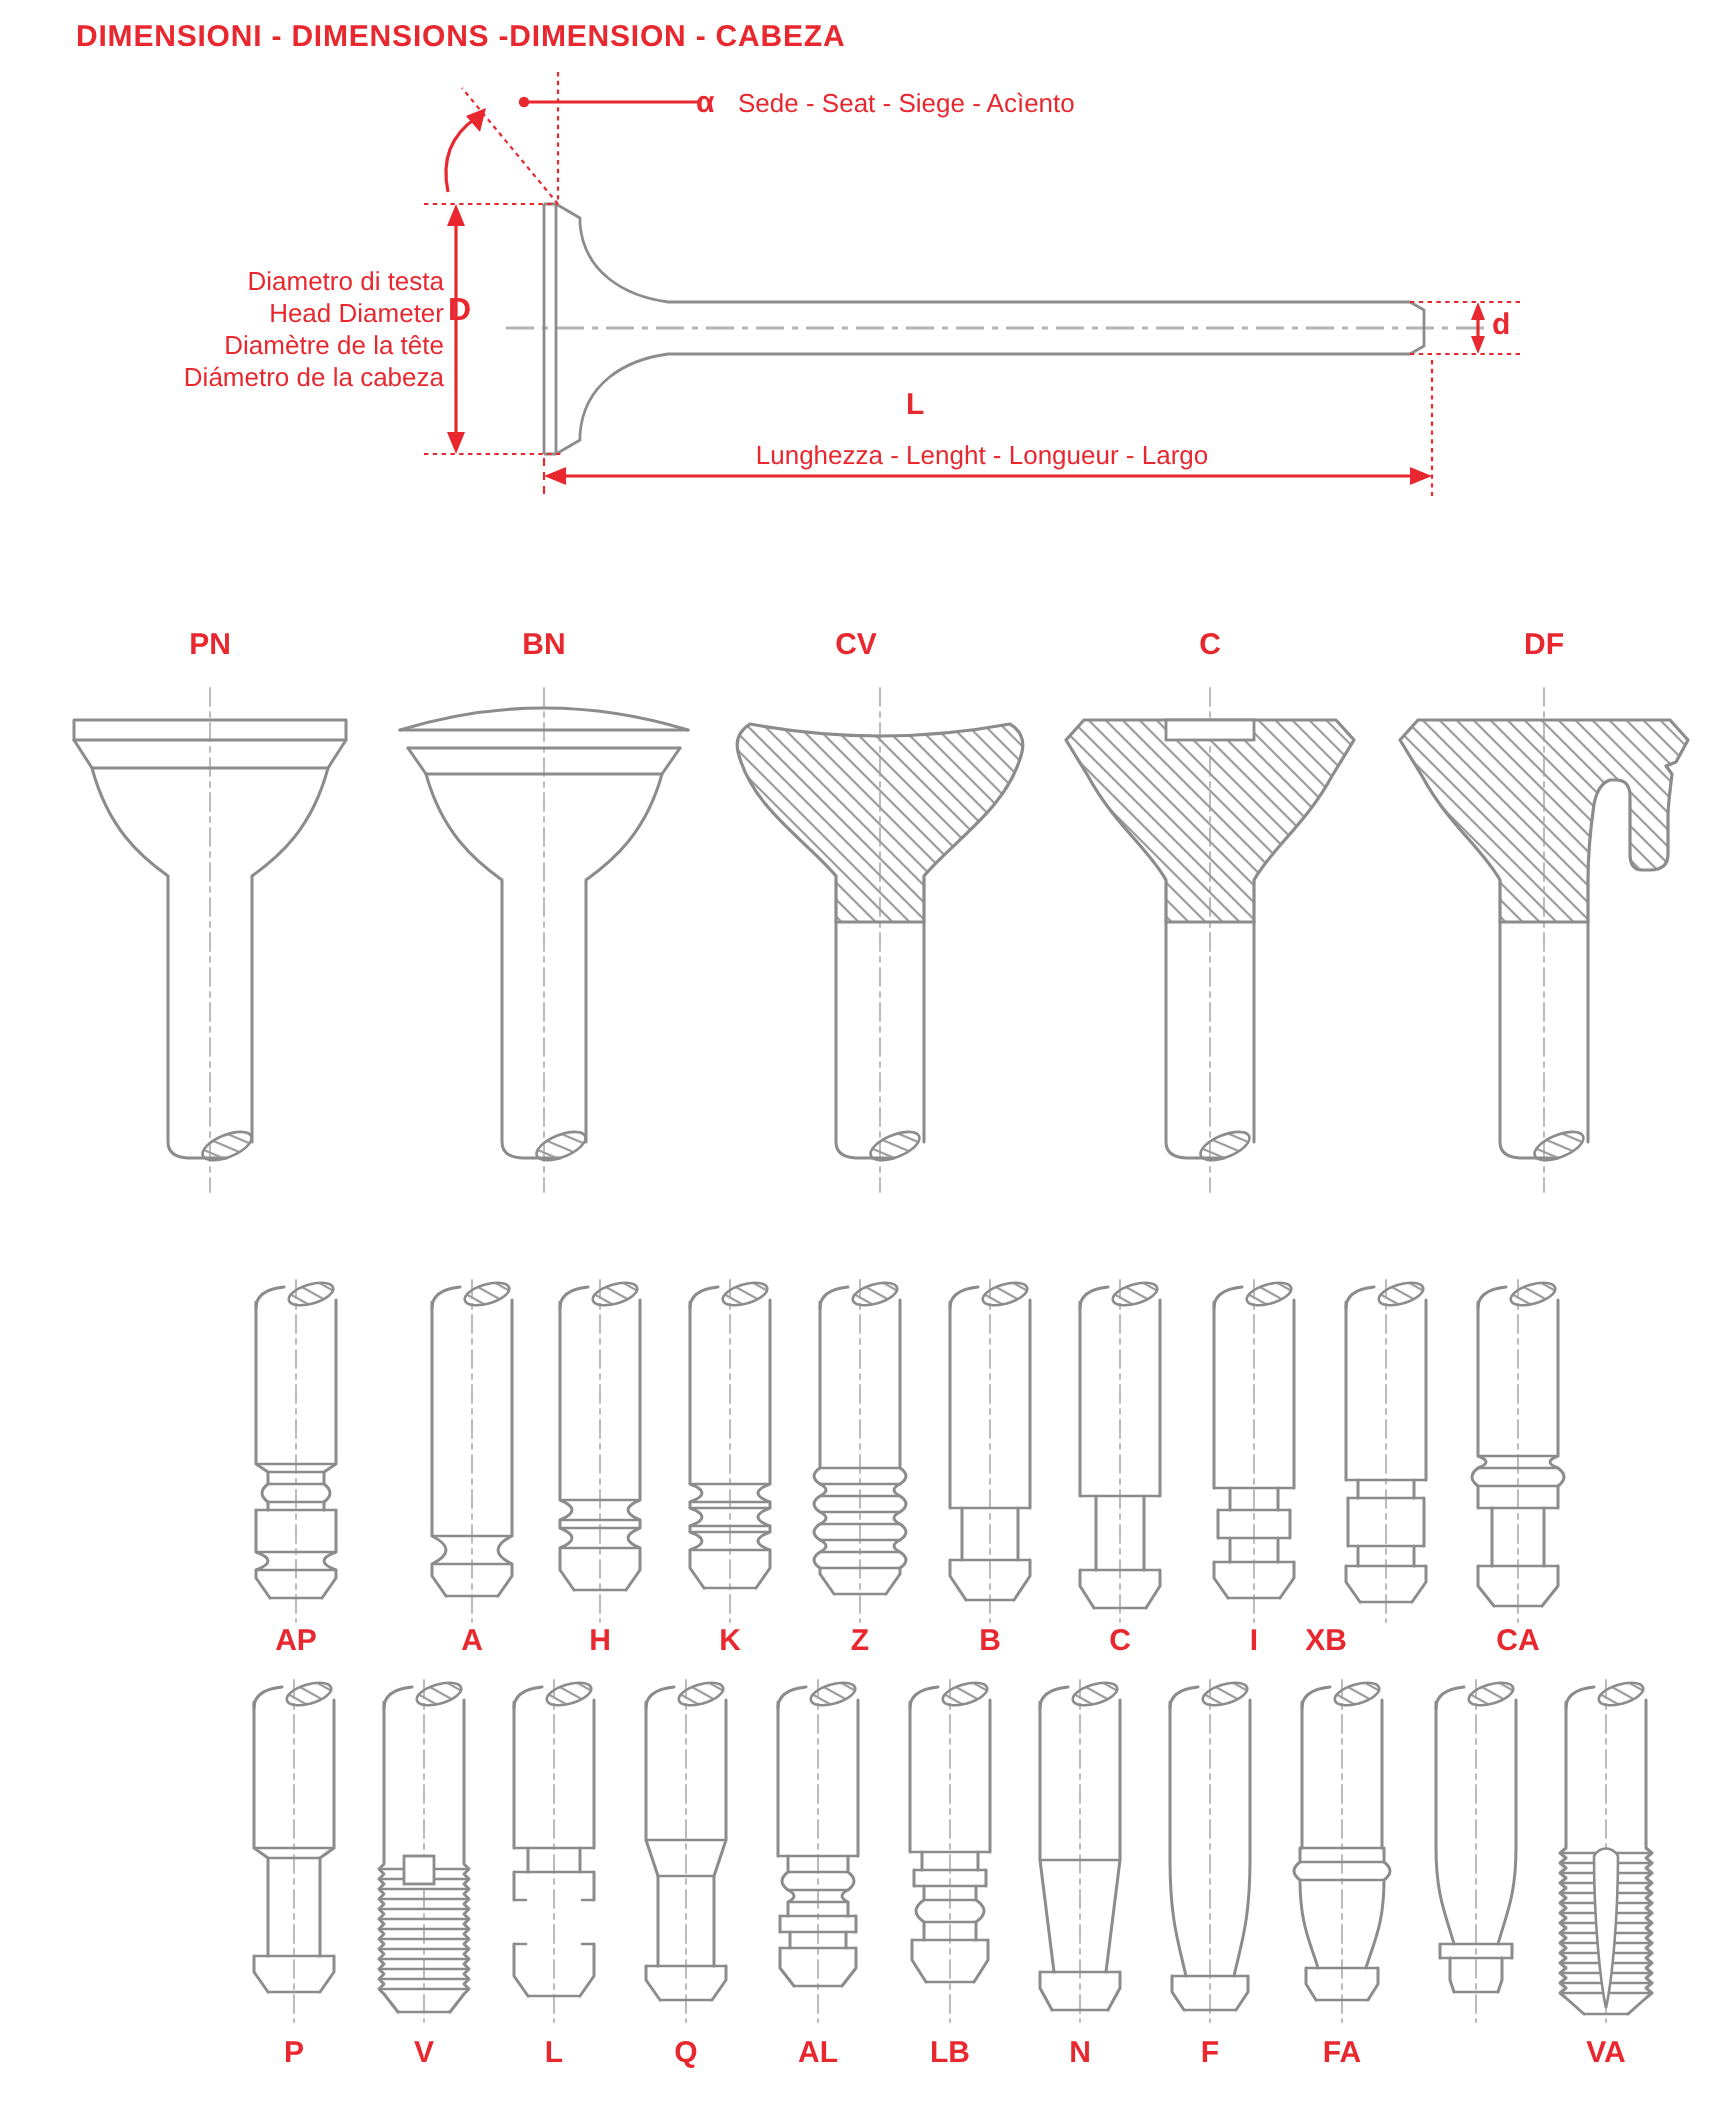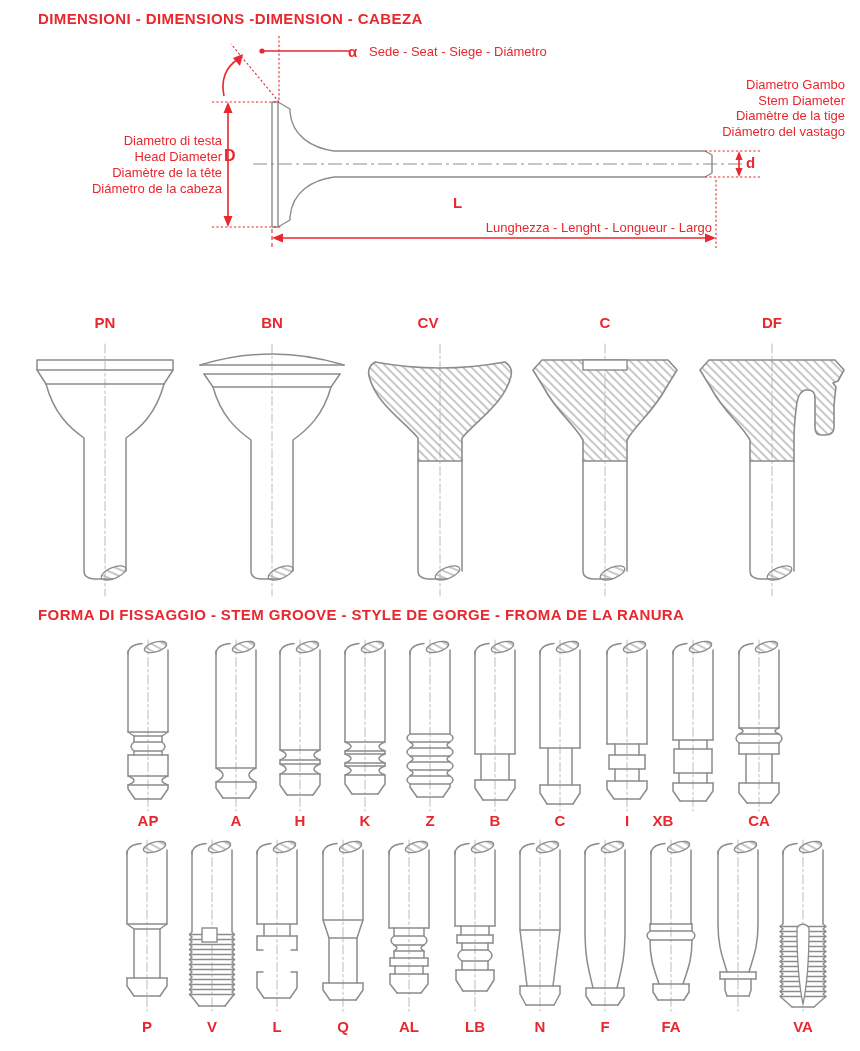--- a/index.html
+++ b/index.html
@@ -41,33 +41,29 @@
       <path d="M228,102 L223.5,113 L232.5,113 Z"></path>
       <path d="M228,227 L223.5,216 L232.5,216 Z"></path>
       <path d="M739,151 L735.5,160 L742.5,160 Z"></path>
       <path d="M739,177 L735.5,168 L742.5,168 Z"></path>
       <path d="M272,238 L283,233.5 L283,242.5 Z"></path>
       <path d="M716,238 L705,233.5 L705,242.5 Z"></path>
     </g>
   </svg>
 
   <div class="red-bold" style="left:348px;top:43px;font-size:15px;">α</div>
-  <div class="red-lbl" style="left:369px;top:44px;white-space:nowrap;">Sede - Seat - Siege - Diámetro</div>
-  <div class="red-lbl" style="left:640px;top:77px;width:205px;text-align:right;line-height:15.5px;">Diametro Gambo
-Stem Diameter
-Diamètre de la tige
-Diámetro del vastago</div>
+  <div class="red-lbl" style="left:369px;top:44px;white-space:nowrap;">Sede - Seat - Siege - Acìento</div>
   <div class="red-lbl" style="left:38px;top:133px;width:184px;text-align:right;">Diametro di testa
 Head Diameter
 Diamètre de la tête
 Diámetro de la cabeza</div>
   <div class="red-bold" style="left:224px;top:147px;font-size:16px;">D</div>
   <div class="red-bold" style="left:746px;top:154px;font-size:15px;">d</div>
   <div class="red-bold" style="left:453px;top:194px;font-size:15px;">L</div>
-  <div class="red-lbl" style="left:270px;top:220px;width:442px;text-align:right;white-space:nowrap;">Lunghezza - Lenght - Longueur - Largo</div>
+  <div class="red-lbl" style="left:270px;top:220px;width:442px;text-align:center;white-space:nowrap;">Lunghezza - Lenght - Longueur - Largo</div>
 
   <div id="head-row" class="abs" style="left:0;top:0;">
       <div class="fig-lbl" style="left: 75px; top: 314px; width: 60px;">PN</div>
       <div class="abs" style="left: 20px; top: 340px;"><svg width="170" height="260" viewBox="0 0 170 260">
           <defs>
             <pattern id="hatch0" patternUnits="userSpaceOnUse" width="6" height="6" patternTransform="rotate(-45)">
               <line x1="3" y1="0" x2="3" y2="6" stroke="#9a9a9a" stroke-width="1.1"></line>
             </pattern>
           </defs>
           <path d="M85,4 V256" fill="none" stroke="#b4b4b4" stroke-width="0.9" stroke-linejoin="round" stroke-linecap="round" stroke-dasharray="9 3 2.5 3"></path>
@@ -124,21 +120,20 @@
               <line x1="3" y1="0" x2="3" y2="6" stroke="#9a9a9a" stroke-width="1.1"></line>
             </pattern>
           </defs>
           <path d="M85,4 V256" fill="none" stroke="#b4b4b4" stroke-width="0.9" stroke-linejoin="round" stroke-linecap="round" stroke-dasharray="9 3 2.5 3"></path>
           <path d="M22,20 L148,20 L157,30 L151,41 L146,43 L149,47 C148,56 147,62 147,68 L147,87 Q147,95 138,95 L134,95 Q128,95 128,87 L128,58 Q128,50 121,50 L118,50 Q112,52 110,62 C108,76 107,86 107,100 L107,121 L63,121 L63,100 C54,84 37,72 24,48 L13,30 Z" fill="url(#hatch4)" stroke="#8c8c8c" stroke-width="1.6" stroke-linejoin="round" stroke-linecap="round"></path>
           <path d="M63,121 V231 Q63,238.5 73,239 L92,239 M107,121 V231" fill="none" stroke="#8c8c8c" stroke-width="1.5" stroke-linejoin="round" stroke-linecap="round"></path>
           <ellipse cx="92.5" cy="233" rx="13" ry="5.5" fill="url(#hatch4)" stroke="#8c8c8c" stroke-width="1.3" transform="rotate(-22 92.5 233)"></ellipse>
         </svg></div>
     </div>
 
-  <div class="sec-title" style="left:38px;top:606px;">FORMA DI FISSAGGIO - STEM GROOVE - STYLE DE GORGE - FROMA DE LA RANURA</div>
   <div id="stem-row-1" class="abs" style="left:0;top:0;">
       <div class="abs" style="left: 118px; top: 638px;"><svg width="60" height="175" viewBox="0 0 60 175">
           <defs>
             <pattern id="hatch5" patternUnits="userSpaceOnUse" width="6" height="6" patternTransform="rotate(-45)">
               <line x1="3" y1="0" x2="3" y2="6" stroke="#9a9a9a" stroke-width="1.1"></line>
             </pattern>
           </defs>
           <path d="M30,2 V173" fill="none" stroke="#b4b4b4" stroke-width="0.9" stroke-linejoin="round" stroke-linecap="round" stroke-dasharray="9 3 2.5 3"></path>
           <path d="M10,16 Q10,7 24,5.5" fill="none" stroke="#8c8c8c" stroke-width="1.5" stroke-linejoin="round" stroke-linecap="round"></path>
           <ellipse cx="37.5" cy="9" rx="11.5" ry="4.8" fill="url(#hatch5)" stroke="#8c8c8c" stroke-width="1.3" transform="rotate(-16 37.5 9)"></ellipse>

